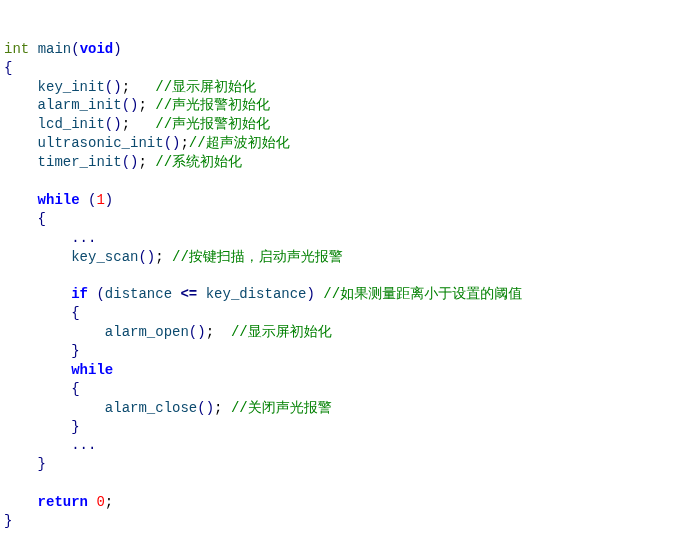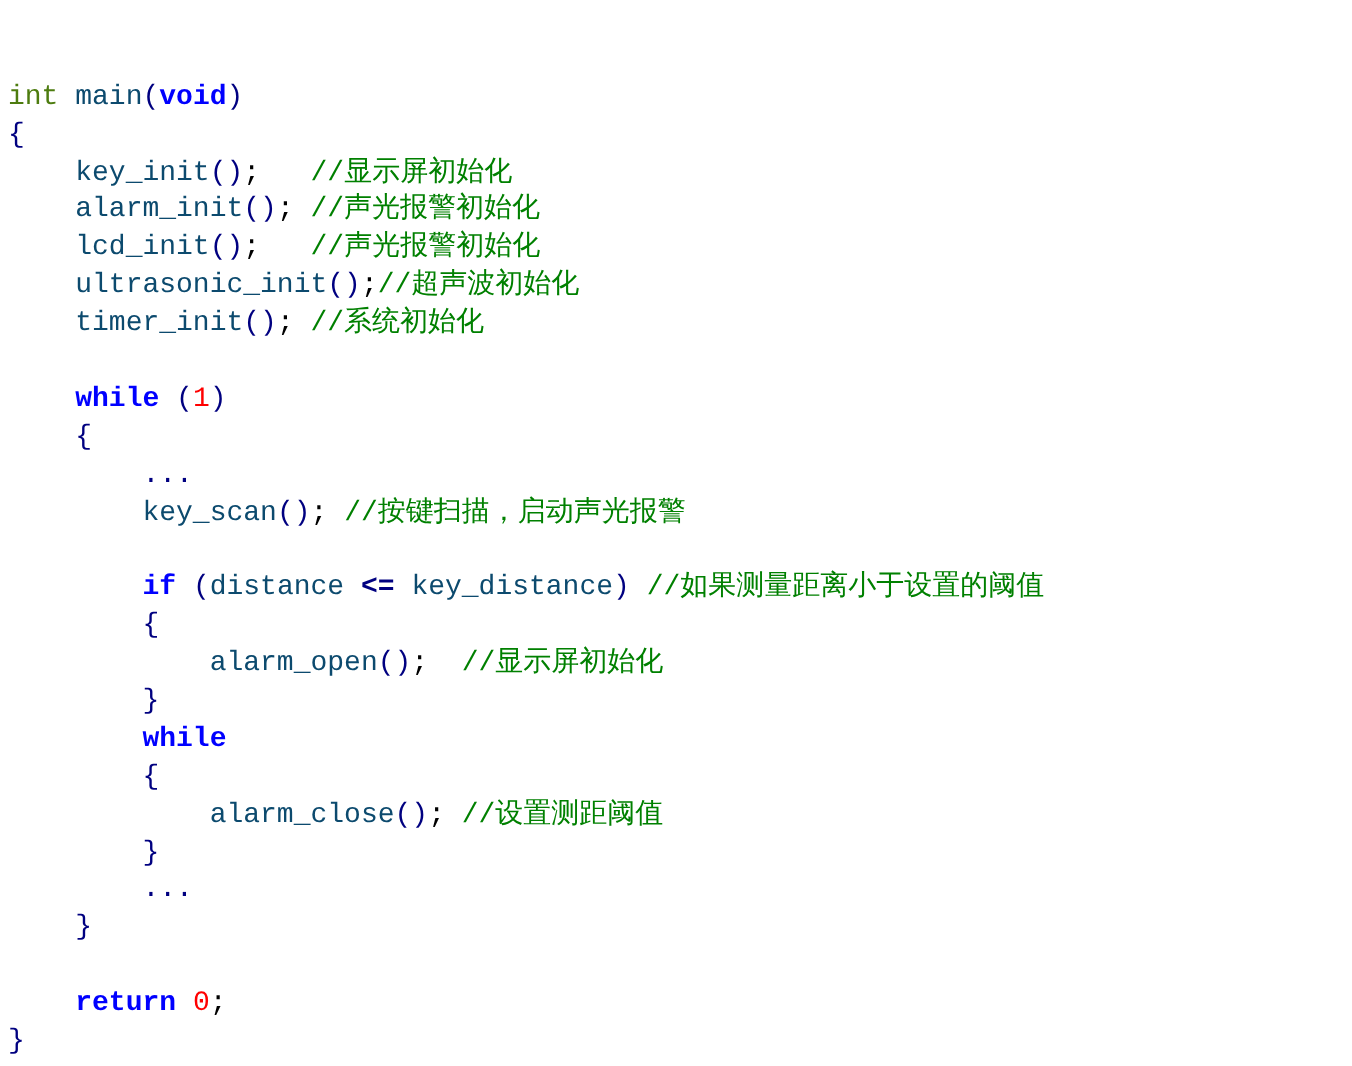--- a/index.html
+++ b/index.html
@@ -35,20 +35,20 @@
     <span class="brace">{</span>
         <span class="brace">...</span>
         <span class="fn">key_scan</span><span class="brace">(</span><span class="brace">)</span><span>;</span> <span class="cm">//按键扫描，启动声光报警</span>
 
         <span class="kw">if</span> <span class="brace">(</span><span class="fn">distance</span> <span class="op">&lt;=</span> <span class="fn">key_distance</span><span class="brace">)</span> <span class="cm">//如果测量距离小于设置的阈值</span>
         <span class="brace">{</span>
             <span class="fn">alarm_open</span><span class="brace">(</span><span class="brace">)</span><span>;</span>  <span class="cm">//显示屏初始化</span>
         <span class="brace">}</span>
         <span class="kw">while</span>
         <span class="brace">{</span>
-            <span class="fn">alarm_close</span><span class="brace">(</span><span class="brace">)</span><span>;</span> <span class="cm">//设置测距阈值</span>
+            <span class="fn">alarm_close</span><span class="brace">(</span><span class="brace">)</span><span>;</span> <span class="cm">//关闭声光报警</span>
         <span class="brace">}</span>
         <span class="brace">...</span>
     <span class="brace">}</span>
 
     <span class="kw">return</span> <span class="num">0</span><span>;</span>
 <span class="brace">}</span></span>
 
 
 </body></html>

